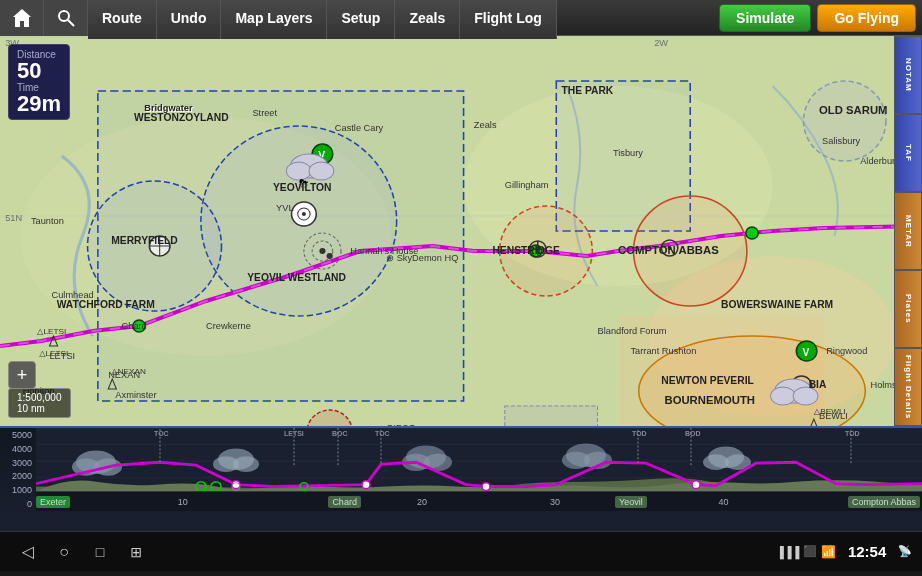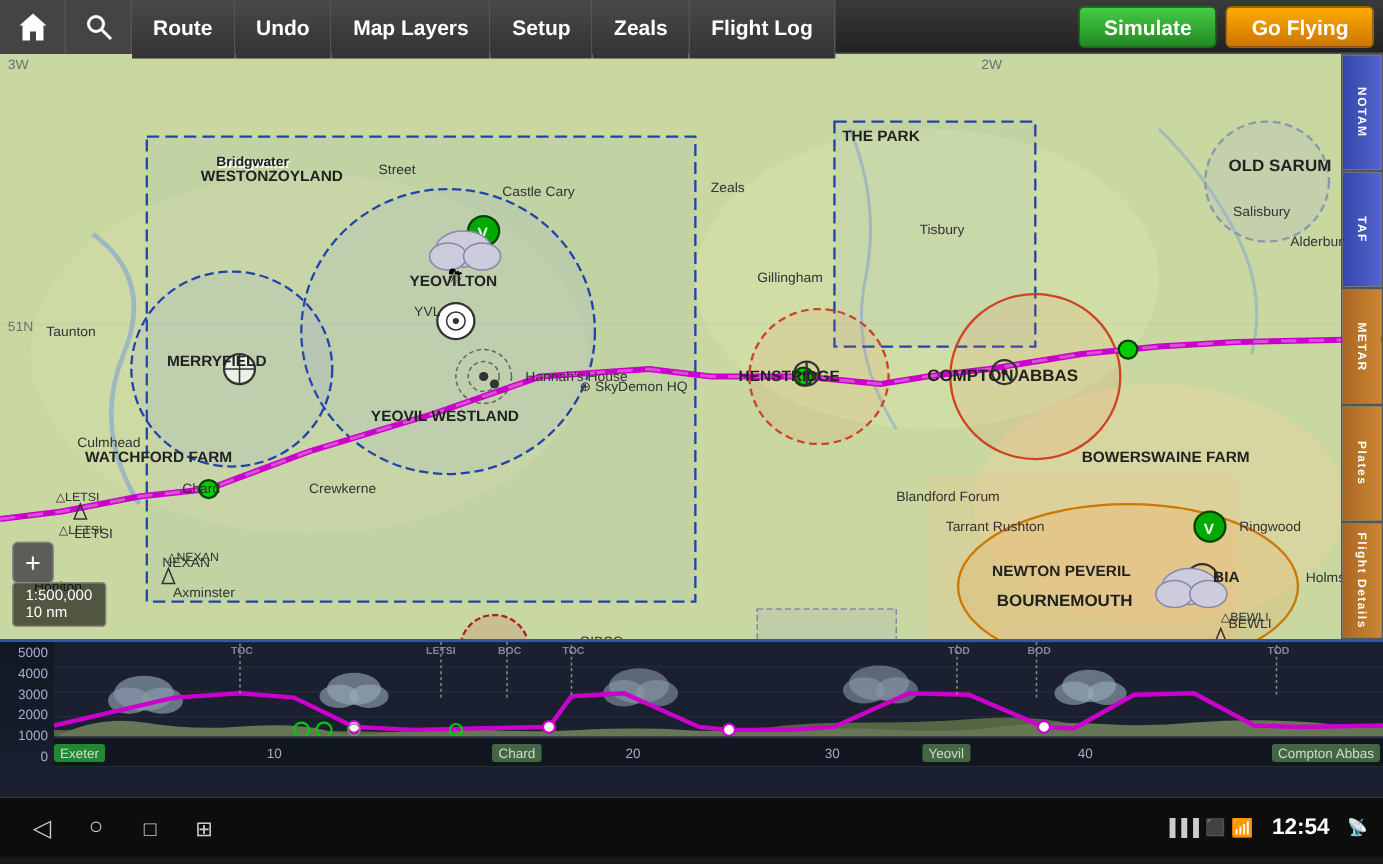--- a/index.html
+++ b/index.html
@@ -309,20 +309,26 @@
     <polygon points="790,383 786,393 794,393" fill="none" stroke="#333" stroke-width="1"></polygon>
     <polygon points="385,393 381,403 389,403" fill="none" stroke="#333" stroke-width="1"></polygon>
 
     <text x="38" y="320" font-size="8" fill="#333">△LETSI</text>
     <text x="108" y="338" font-size="8" fill="#333">△NEXAN</text>
     <text x="790" y="378" font-size="8" fill="#333">△BEWLI</text>
     <text x="798" y="398" font-size="8" fill="#333">2000</text>
 
   </svg>
 
+  <div id="info-panel">
+    <div class="info-label">Distance</div>
+    <div class="info-value">50</div>
+    <div class="info-label">Time</div>
+    <div class="info-value">29m</div>
+  </div>
 
   <div id="zoom-controls">
     <div class="zoom-btn">+</div>
   </div>
 
   <div id="scale-bar">
     <div>1:500,000</div>
     <div>10 nm</div>
   </div>
 

